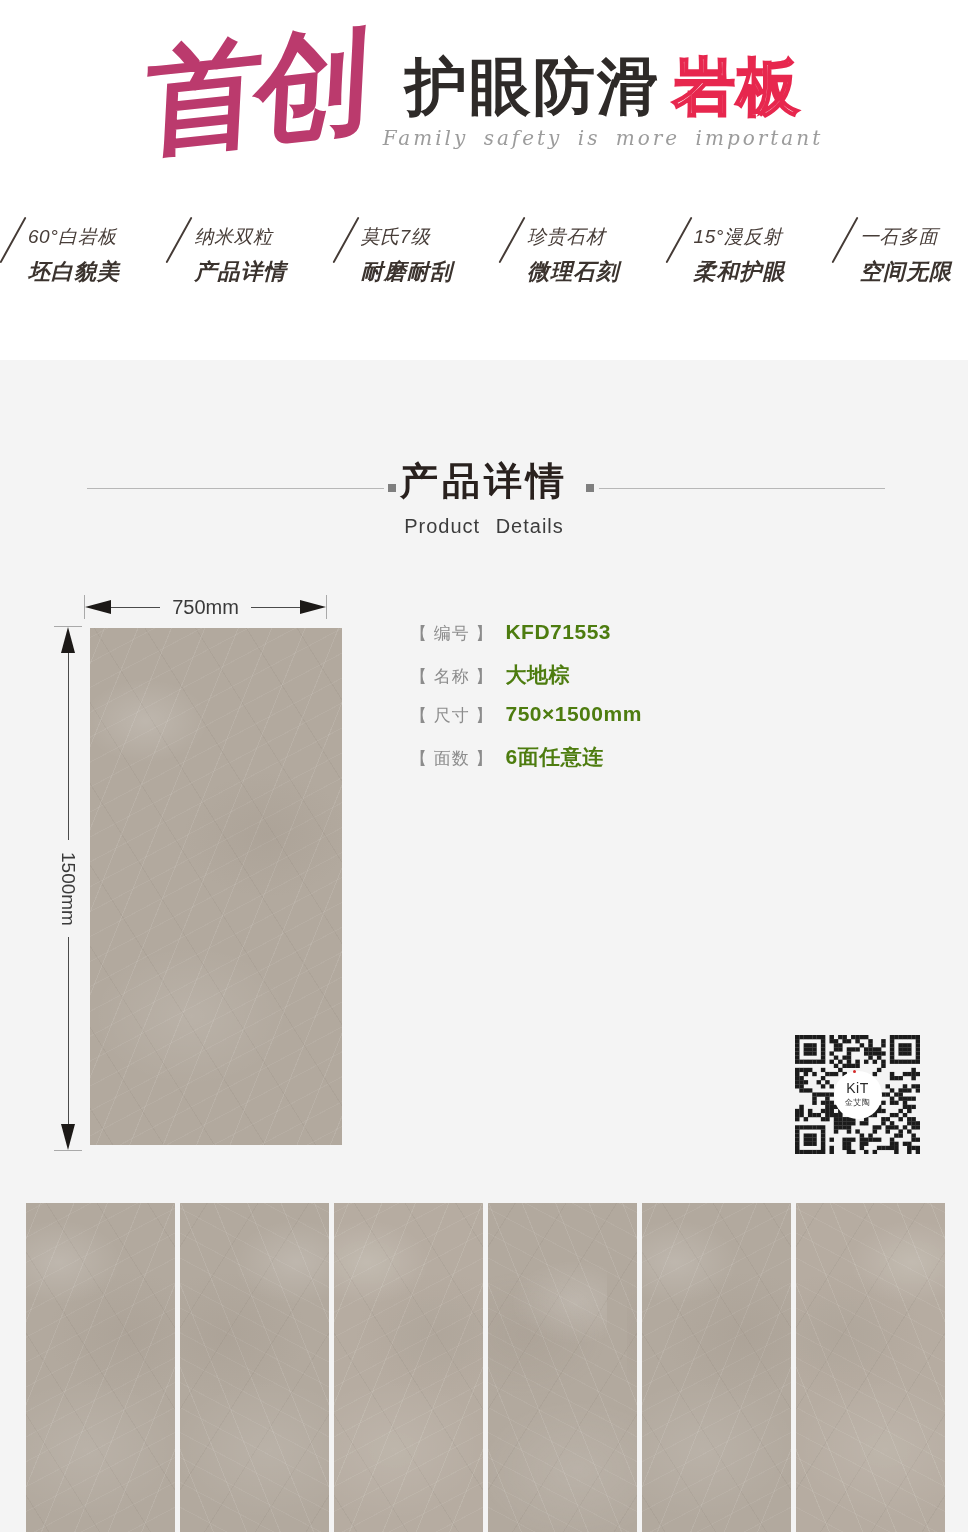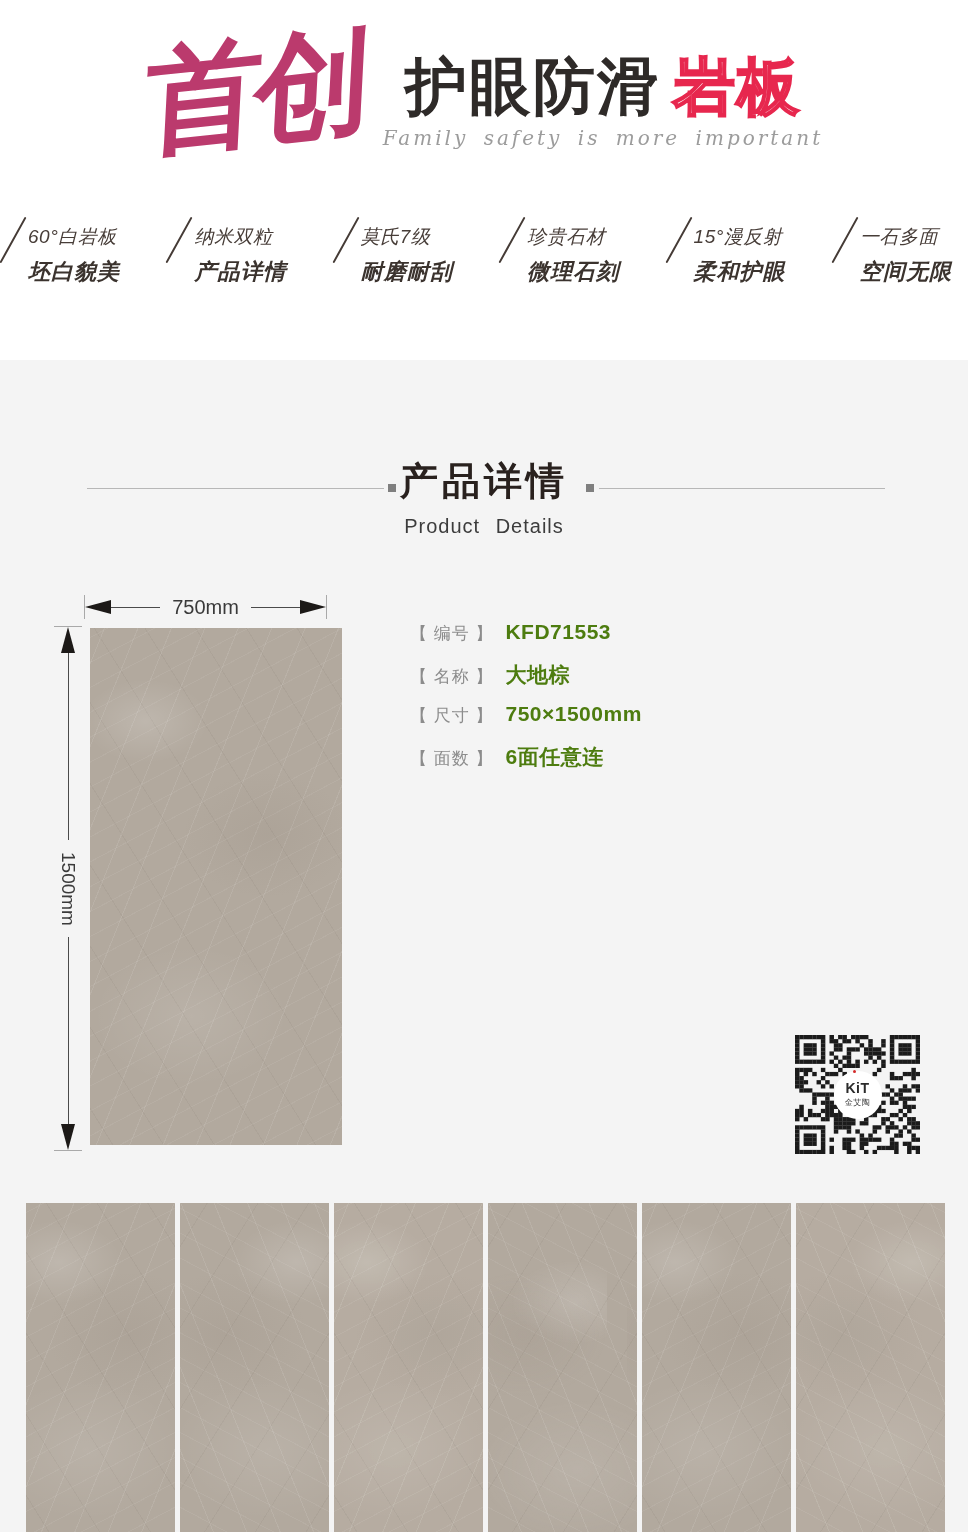--- a/index.html
+++ b/index.html
@@ -76,21 +76,21 @@
   .spec-row{display:flex;align-items:baseline;height:25px;margin-bottom:16px;}
   .spec-label{font-size:17px;color:#8c8c8c;letter-spacing:1px;margin-right:12px;white-space:nowrap;}
   .spec-value{font-size:21px;font-weight:700;color:#4d7c0f;letter-spacing:0.5px;white-space:nowrap;}
 
   
   .qr{position:absolute;left:795px;top:675px;width:125px;height:119px;}
   .qr svg{display:block;width:100%;height:100%;}
   .qr-logo{position:absolute;left:50%;top:50%;width:48px;height:48px;margin:-24px 0 0 -24px;
            background:#fff;border-radius:50%;display:flex;flex-direction:column;align-items:center;
            justify-content:center;text-align:center;}
-  .qr-kit{position:relative;font-size:14px;font-weight:700;color:#2b2b2b;letter-spacing:0.5px;line-height:1;}
+  .qr-kit{position:relative;font-size:14px;font-weight:400;color:#2b2b2b;letter-spacing:0.5px;line-height:1;}
   .qr-dot{position:absolute;width:3px;height:3px;background:#d42a2a;border-radius:50%;top:-1px;left:19px;}
   .qr-cn{font-size:8px;color:#333;margin-top:2px;letter-spacing:0.5px;}
 
   
   .bottom-row{position:absolute;left:0;right:0;top:843px;bottom:0;display:flex;gap:5px;padding:0 23px 0 26px;}
   .b-tile{flex:1;height:100%;}
   .b-tile:nth-child(even){transform:scaleX(-1);}
   .b-tile:nth-child(3n){filter:brightness(1.02);}
   .b-tile:nth-child(4){background-position:30px 40px, 10px 0, 0 20px, 0 0, 0 0, 0 0;}
 </style>

